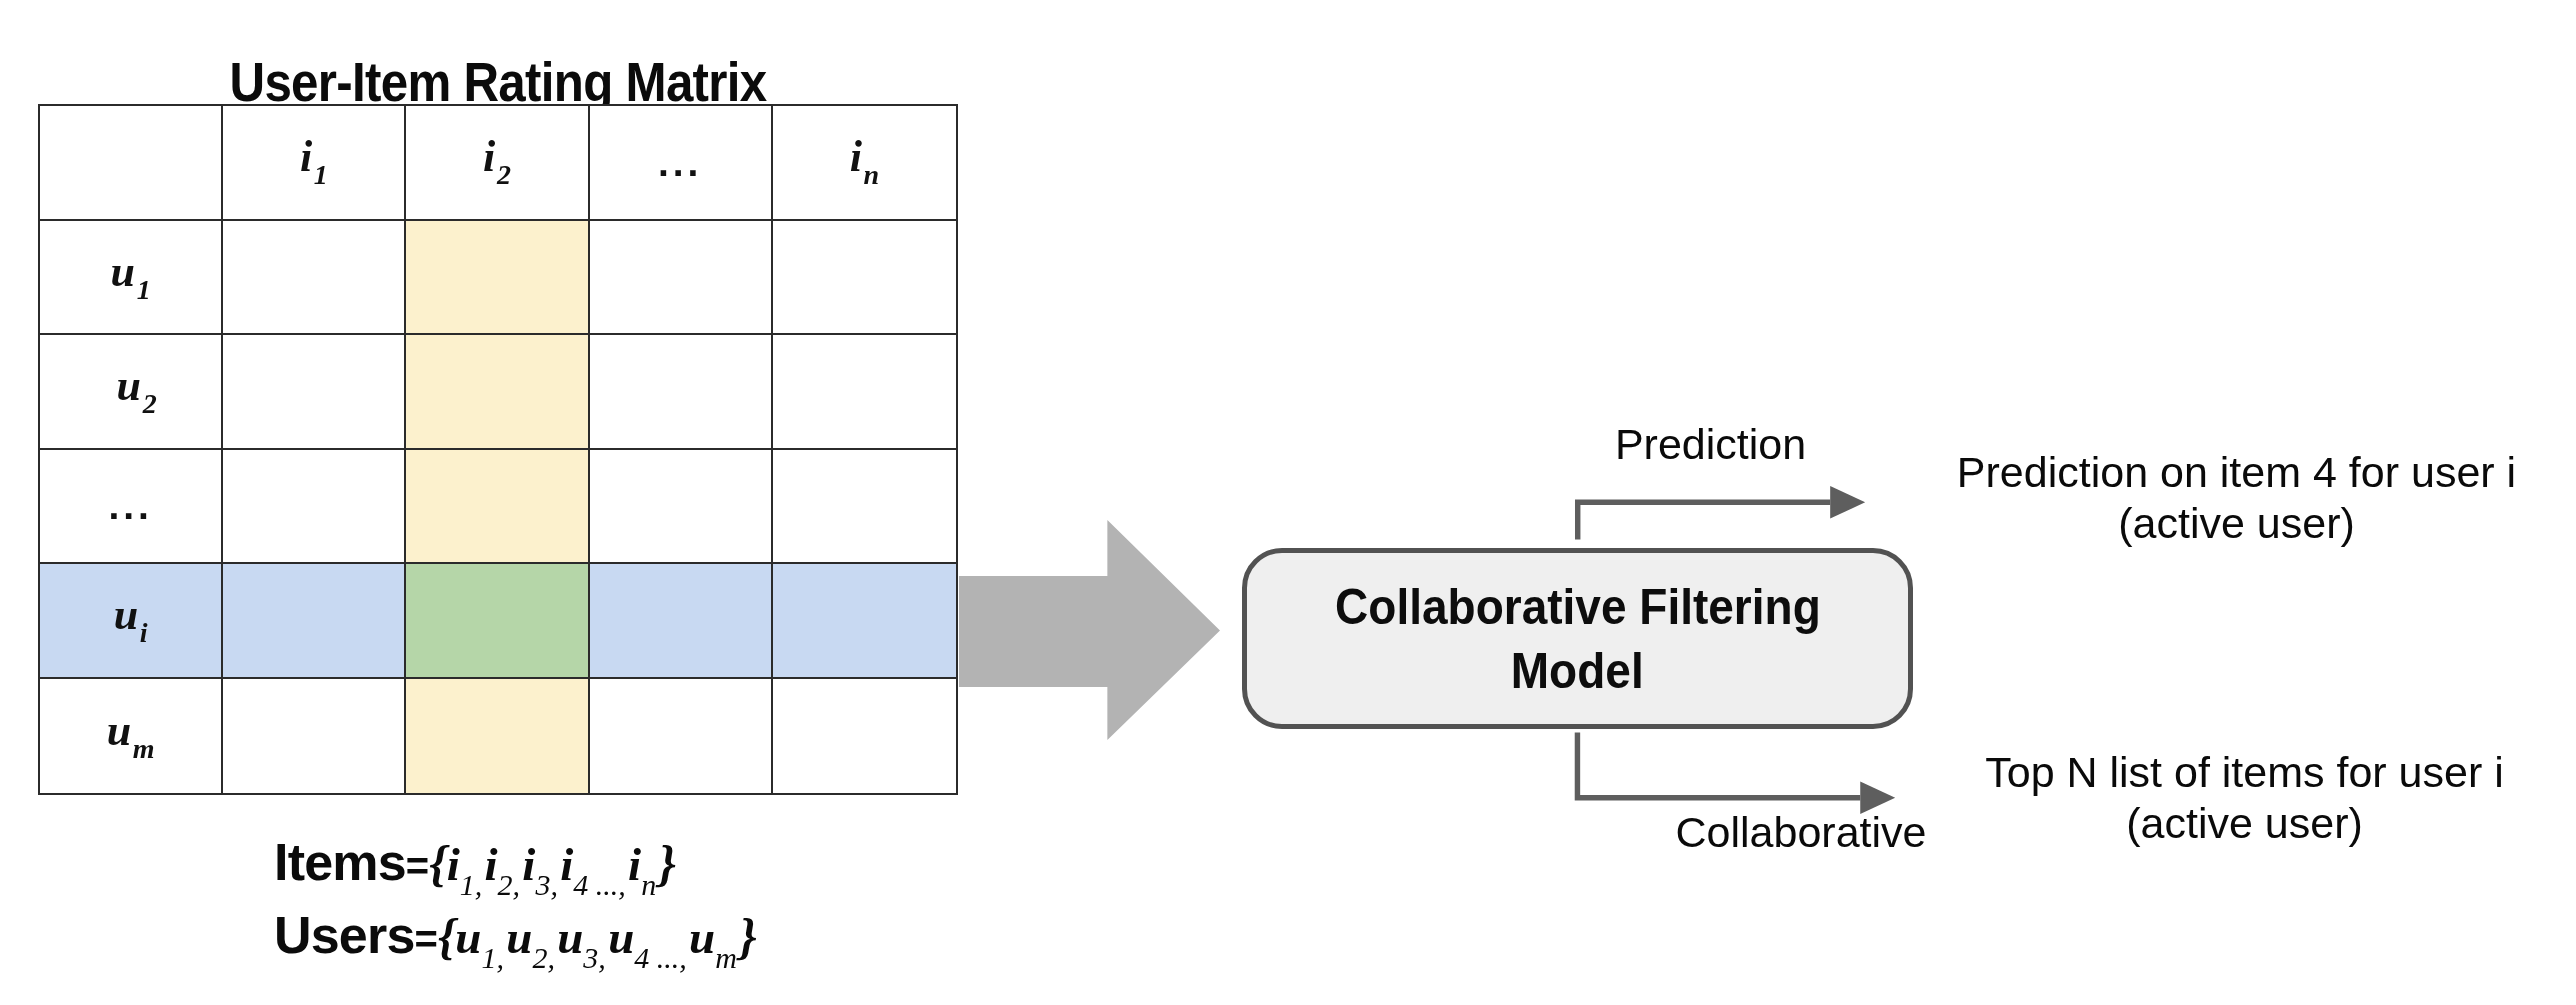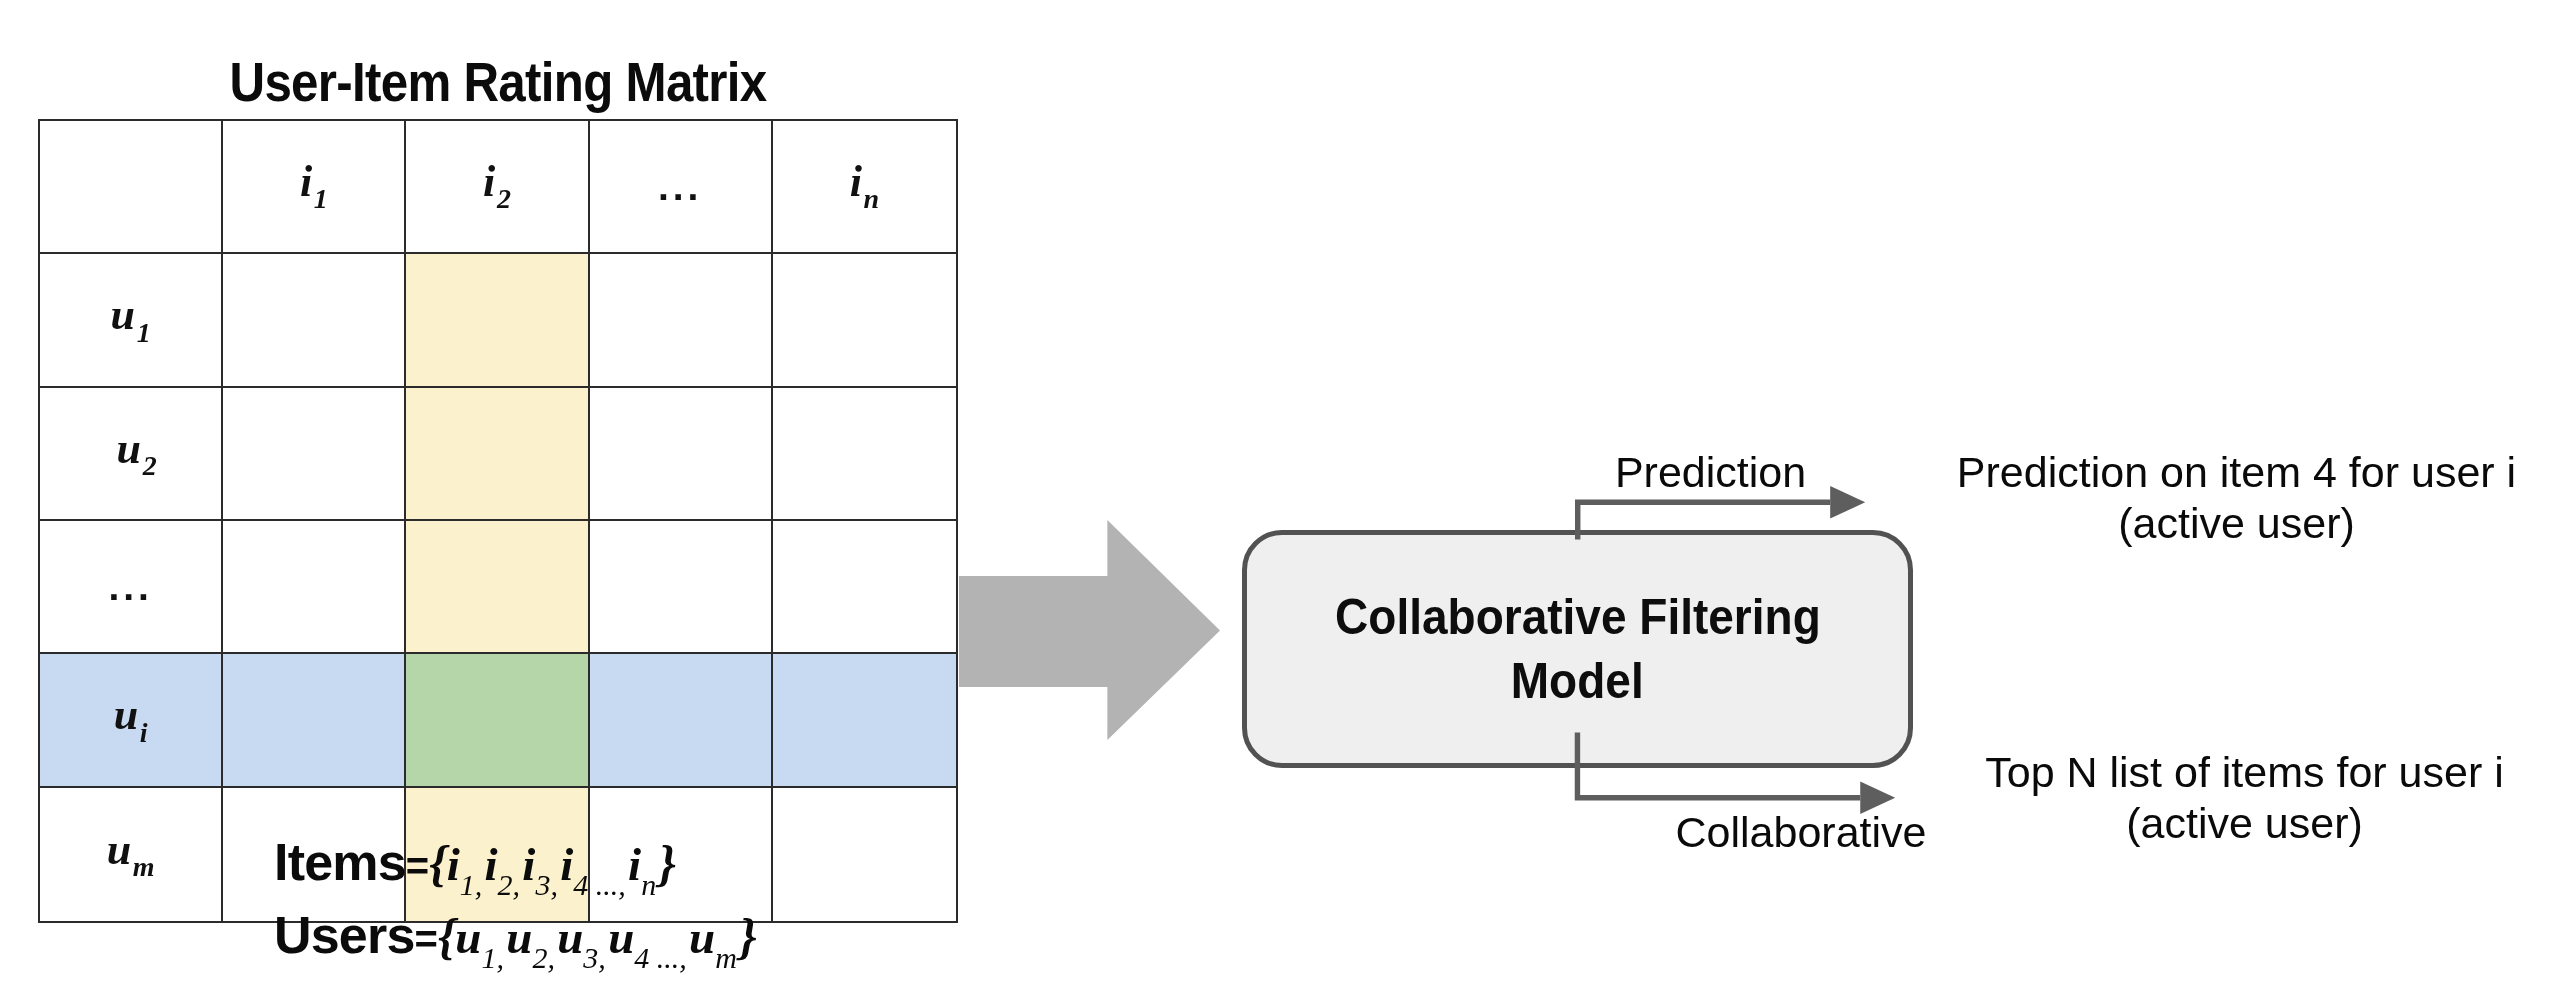--- a/index.html
+++ b/index.html
@@ -9,21 +9,21 @@
   }
   
   .diagram-title{
     position:absolute;left:38px;top:39px;width:920px;height:86px;
     font-size:56px;font-weight:bold;text-align:center;color:#0b0b0b;
     transform:scaleX(0.88);transform-origin:center;letter-spacing:-0.8px;
     line-height:86px;white-space:nowrap;
   }
   
   .matrix{
-    position:absolute;left:38px;top:119px;width:920px;height:804px;
+    position:absolute;left:38px;top:104px;width:920px;height:691px;
     display:grid;grid-template-columns:repeat(5,1fr);grid-template-rows:repeat(6,1fr);
     border:2.3px solid var(--grid,#2b2b2b);box-sizing:border-box;background:#fff;
   }
   .cell{
     border-right:2.3px solid var(--grid,#2b2b2b);
     border-bottom:2.3px solid var(--grid,#2b2b2b);
     display:flex;align-items:center;justify-content:center;box-sizing:border-box;
   }
   .cell.last-col{border-right:none;}
   .cell.last-row{border-bottom:none;}
@@ -42,33 +42,33 @@
   .formula .f-label{font-family:"Liberation Sans",sans-serif;font-weight:bold;font-size:52px;letter-spacing:-0.8px;}
   .formula .f-eq{font-family:"Liberation Sans",sans-serif;font-weight:bold;font-size:40px;}
   .formula .f-brace{font-weight:bold;font-style:italic;font-size:50px;}
   .formula .f-base{font-weight:bold;font-style:italic;font-size:47px;}
   .formula .f-sub{font-style:italic;font-size:30px;vertical-align:-0.5em;margin-right:2.3px;}
   #items-formula{top:836px;}
   #users-formula{top:909px;}
   
   .abs{position:absolute;}
   .model-box{
-    position:absolute;left:1242px;top:530px;width:671px;height:238px;
+    position:absolute;left:1242px;top:548px;width:671px;height:181px;
     background:var(--boxfill,#efefef);border:5.4px solid var(--boxborder,#525252);
     border-radius:40px;box-sizing:border-box;
     display:flex;flex-direction:column;align-items:center;justify-content:center;
   }
   .model-box .box-line{
     font-size:50px;font-weight:bold;color:#0d0d0d;line-height:64px;white-space:nowrap;
     transform:scaleX(0.92);transform-origin:center;
   }
   .flow-label{
     position:absolute;font-size:43px;color:#0a0a0a;text-align:center;white-space:nowrap;
   }
-  #prediction-label{left:1578px;top:420px;width:265px;margin-top:28px;}
+  #prediction-label{left:1578px;top:420px;width:265px;}
   #recommendation-label{left:1618px;top:808px;width:366px;}
   .output-text{
     position:absolute;font-size:43px;color:#0a0a0a;text-align:center;line-height:51px;
   }
   #prediction-output{left:1902px;top:447px;width:669px;}
   #recommendation-output{left:1910px;top:747px;width:669px;}
 </style>
 </head>
 <body>
 

